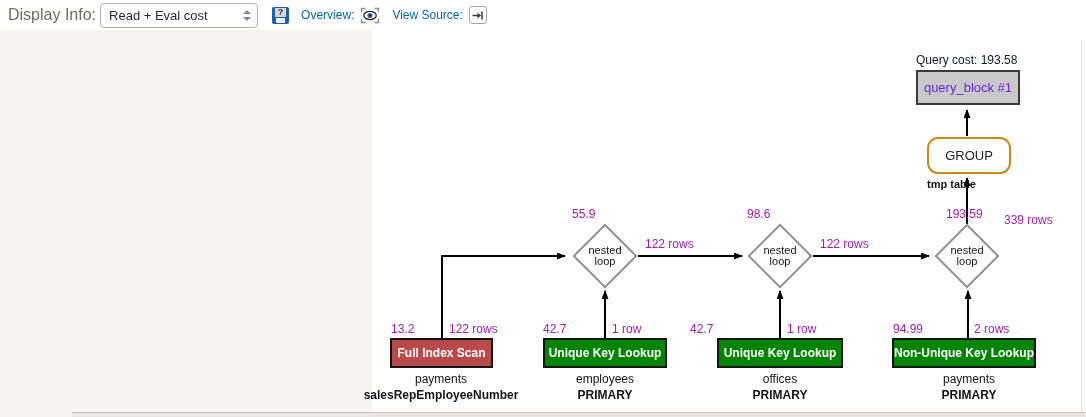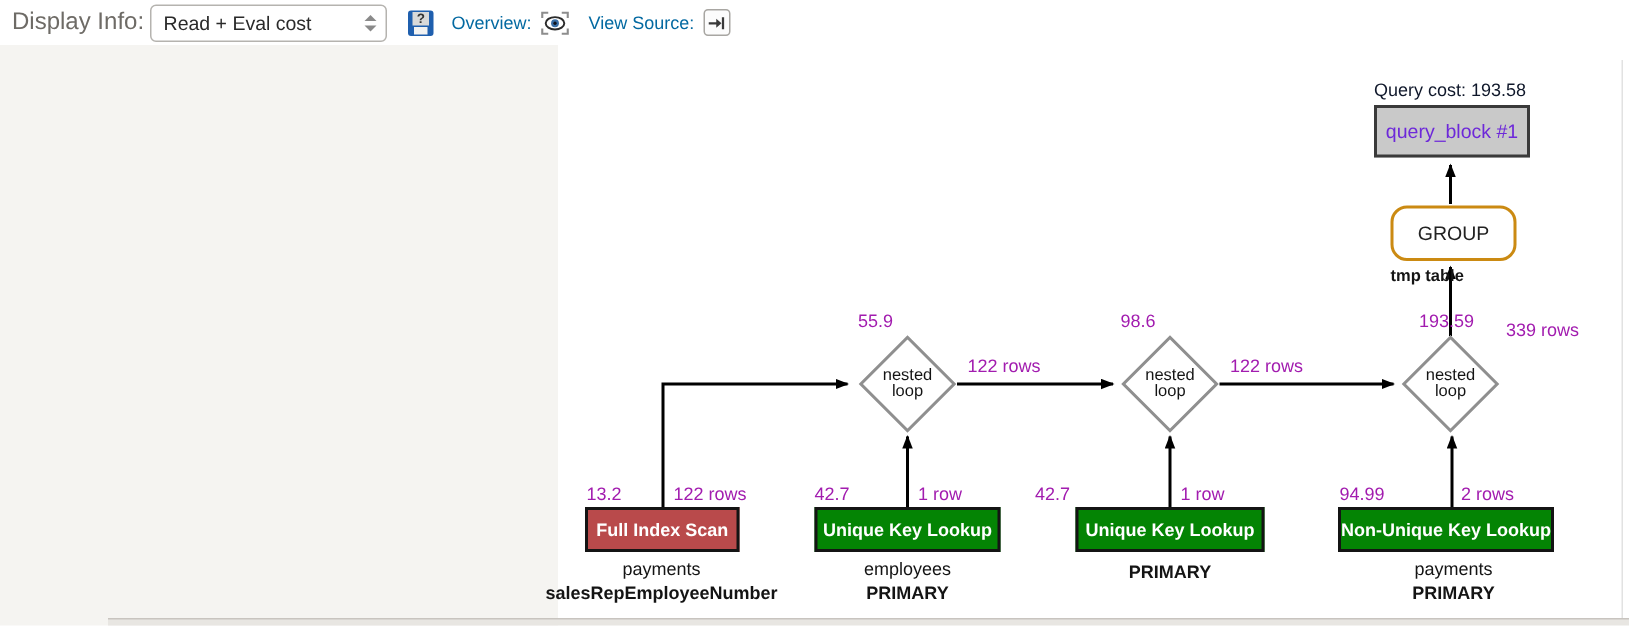--- a/index.html
+++ b/index.html
@@ -176,20 +176,21 @@
   <div>employees</div>
   <div class="key">PRIMARY</div>
 </div>
 
 <span class="lbl" style="left:690px; top:322px;">42.7</span>
 <span class="lbl" style="left:787px; top:322px;">1 row</span>
 <div class="op-box" style="left: 717px; top: 338px; width: 126px; background: rgb(4, 132, 4);">
   <span>Unique Key Lookup</span>
 </div>
 <div class="tbl-caption" style="left:670px; top:372px;">
+  <div>offices</div>
   <div class="key">PRIMARY</div>
 </div>
 
 <span class="lbl" style="left:893px; top:322px;">94.99</span>
 <span class="lbl" style="left:974px; top:322px;">2 rows</span>
 <div class="op-box" style="left: 892px; top: 338px; width: 144px; background: rgb(4, 132, 4);">
   <span>Non-Unique Key Lookup</span>
 </div>
 <div class="tbl-caption" style="left:859px; top:372px;">
   <div>payments</div>

